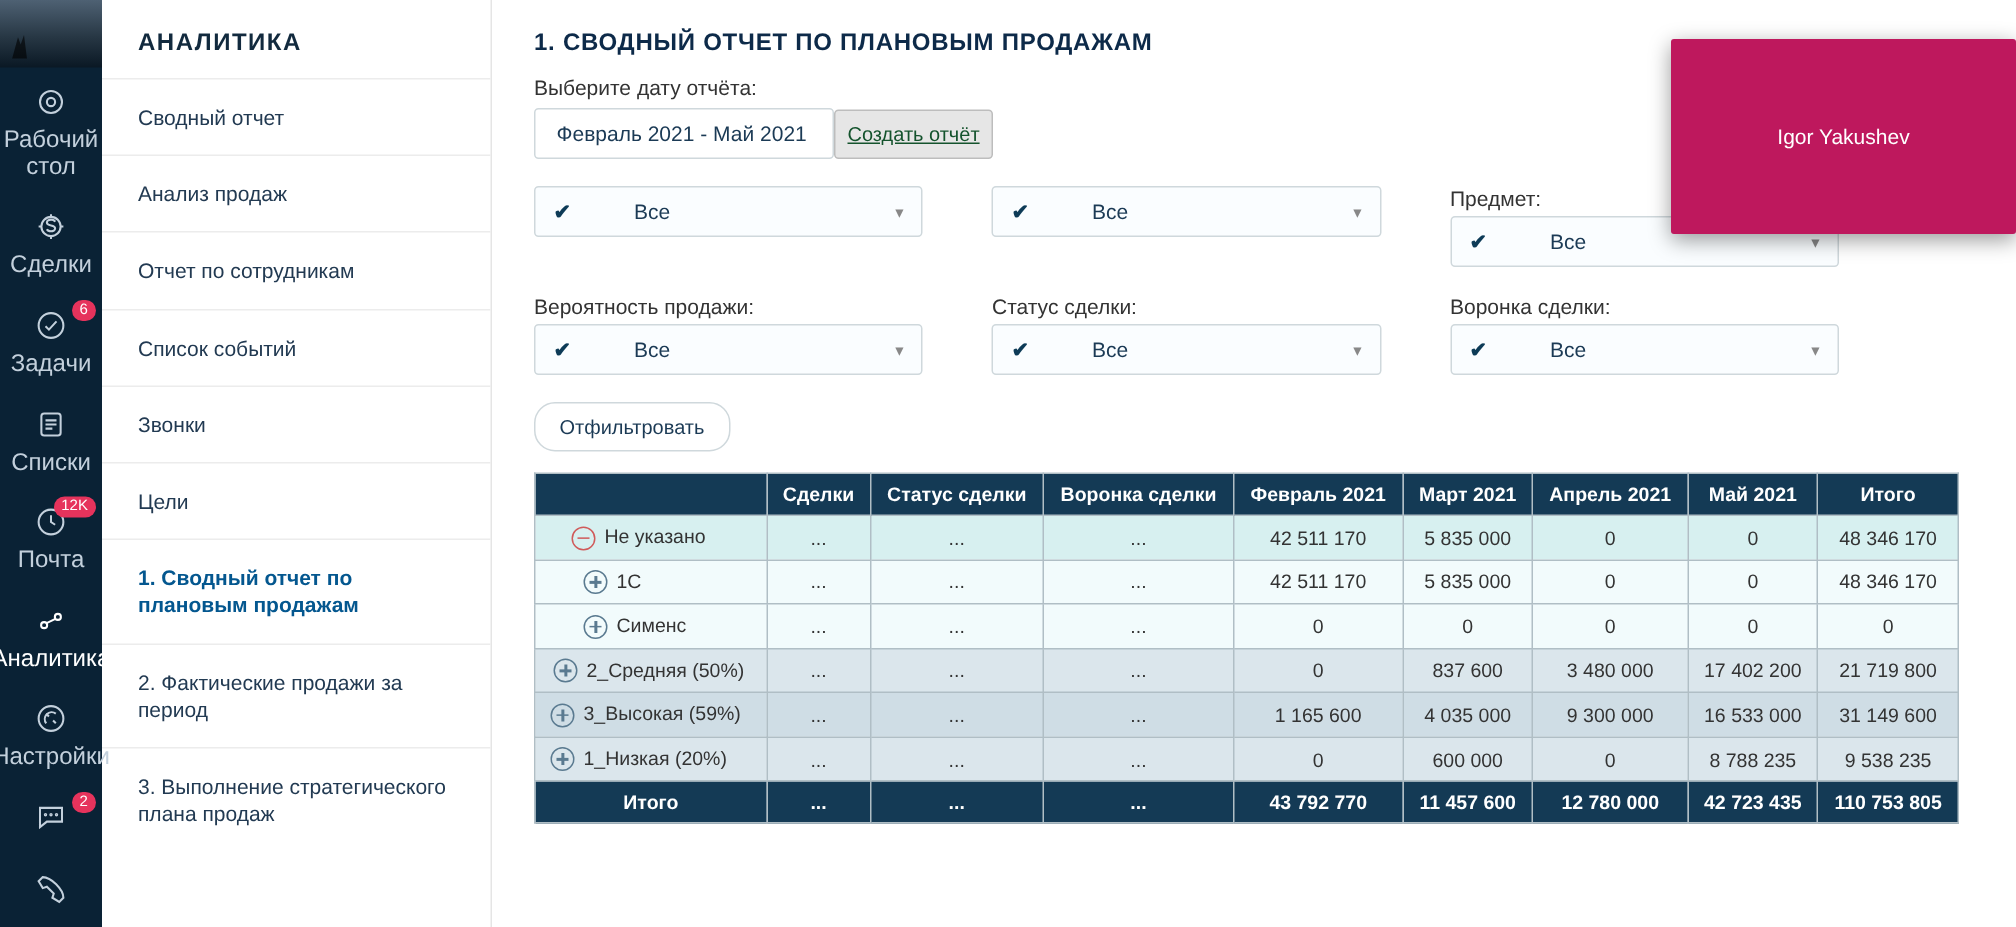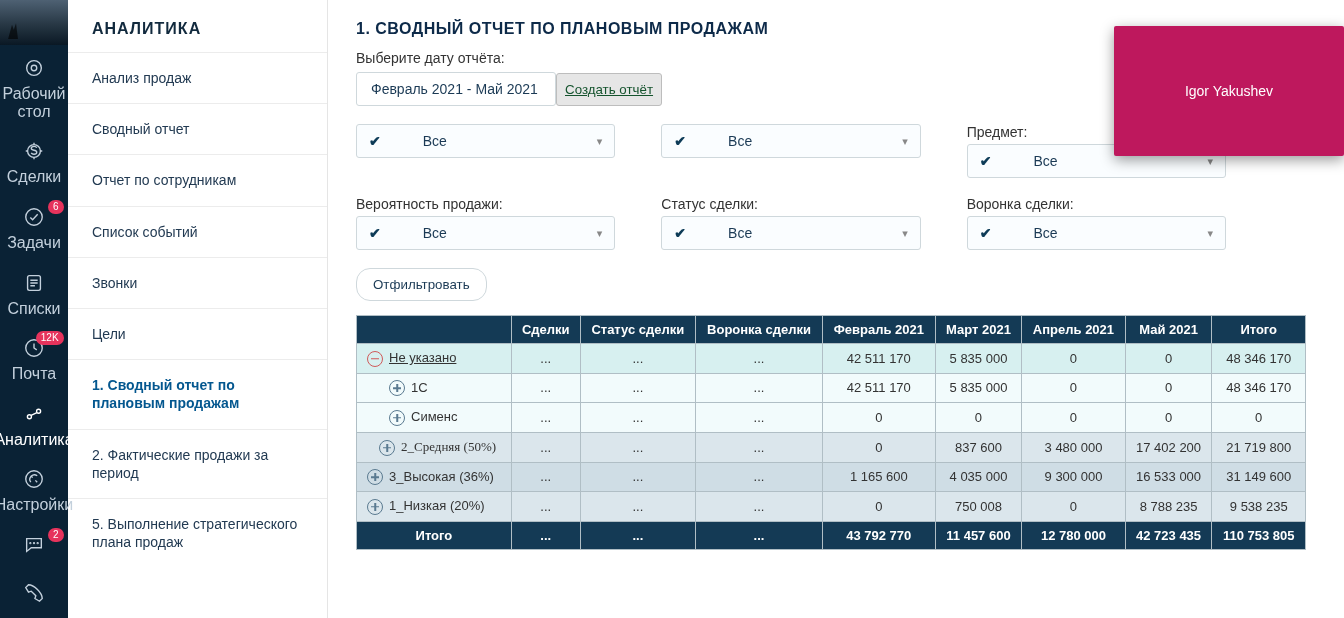--- a/index.html
+++ b/index.html
@@ -153,29 +153,29 @@
             <path d="M6 3c6 0 15 9 15 15l-3 3-5-3 1-3-5-5-3 1-3-5 3-3z"></path>
           </svg>
         </div>
       </div>
     </div>
 </div>
 
 <div class="nav-sidebar">
   <div class="nav-header">АНАЛИТИКА</div>
   <div class="nav-list" id="nav-list">
+      <div class="nav-item">Сводный отчет</div>
       <div class="nav-item">Анализ продаж</div>
-      <div class="nav-item">Сводный отчет</div>
       <div class="nav-item">Отчет по сотрудникам</div>
       <div class="nav-item">Список событий</div>
       <div class="nav-item">Звонки</div>
       <div class="nav-item">Цели</div>
       <div class="nav-item active">1. Сводный отчет по плановым продажам</div>
       <div class="nav-item">2. Фактические продажи за период</div>
-      <div class="nav-item">5. Выполнение стратегического плана продаж</div>
+      <div class="nav-item">3. Выполнение стратегического плана продаж</div>
     </div>
 </div>
 
 <div class="main">
   <div class="page-title">1. СВОДНЫЙ ОТЧЕТ ПО ПЛАНОВЫМ ПРОДАЖАМ</div>
   <div class="report-label">Выберите дату отчёта:</div>
   <div class="row">
     <div class="date-display">Февраль 2021 - Май 2021</div>
     <button class="btn">Создать отчёт</button>
   </div>
@@ -236,21 +236,21 @@
           <th>Воронка сделки</th>
           <th>Февраль 2021</th>
           <th>Март 2021</th>
           <th>Апрель 2021</th>
           <th>Май 2021</th>
           <th>Итого</th>
         </tr>
       </thead>
     <tbody id="tbody">
         <tr class="level0">
-          <td class="label" style="padding-left: 10px; text-decoration: underline;"><span class="row-icon minus"></span><span>Не указано</span></td>
+          <td class="label" style="padding-left: 24px;"><span class="row-icon minus"></span><span>Не указано</span></td>
           <td>...</td>
           <td>...</td>
           <td>...</td>
           <td>42 511 170</td>
           <td>5 835 000</td>
           <td>0</td>
           <td>0</td>
           <td>48 346 170</td>
         </tr>
         <tr class="level1">
@@ -269,48 +269,48 @@
           <td>...</td>
           <td>...</td>
           <td>...</td>
           <td>0</td>
           <td>0</td>
           <td>0</td>
           <td>0</td>
           <td>0</td>
         </tr>
         <tr class="levelA">
-          <td class="label" style="padding-left: 22px; font-family: Liberation Serif, serif;"><span class="row-icon plus"></span><span>2_Средняя (50%)</span></td>
+          <td class="label" style="padding-left: 12px;"><span class="row-icon plus"></span><span>2_Средняя (50%)</span></td>
           <td>...</td>
           <td>...</td>
           <td>...</td>
           <td>0</td>
           <td>837 600</td>
           <td>3 480 000</td>
           <td>17 402 200</td>
           <td>21 719 800</td>
         </tr>
         <tr class="levelB">
-          <td class="label" style="padding-left: 10px;"><span class="row-icon plus"></span><span>3_Высокая (36%)</span></td>
+          <td class="label" style="padding-left: 10px;"><span class="row-icon plus"></span><span>3_Высокая (59%)</span></td>
           <td>...</td>
           <td>...</td>
           <td>...</td>
           <td>1 165 600</td>
           <td>4 035 000</td>
           <td>9 300 000</td>
           <td>16 533 000</td>
           <td>31 149 600</td>
         </tr>
         <tr class="levelA">
           <td class="label" style="padding-left: 10px;"><span class="row-icon plus"></span><span>1_Низкая (20%)</span></td>
           <td>...</td>
           <td>...</td>
           <td>...</td>
           <td>0</td>
-          <td>750 008</td>
+          <td>600 000</td>
           <td>0</td>
           <td>8 788 235</td>
           <td>9 538 235</td>
         </tr>
       </tbody>
     <tfoot>
         <tr id="tfoot-row">
           <td class="label" style="text-align: center;">Итого</td>
           <td>...</td>
           <td>...</td>

